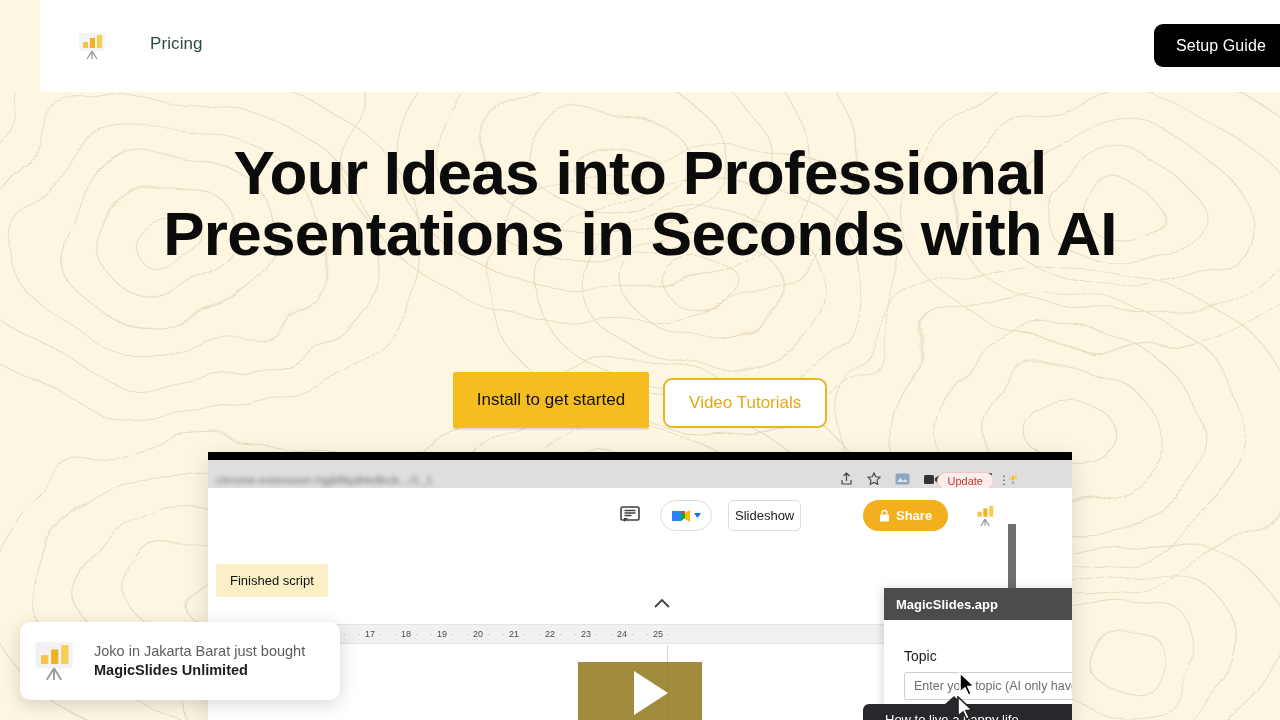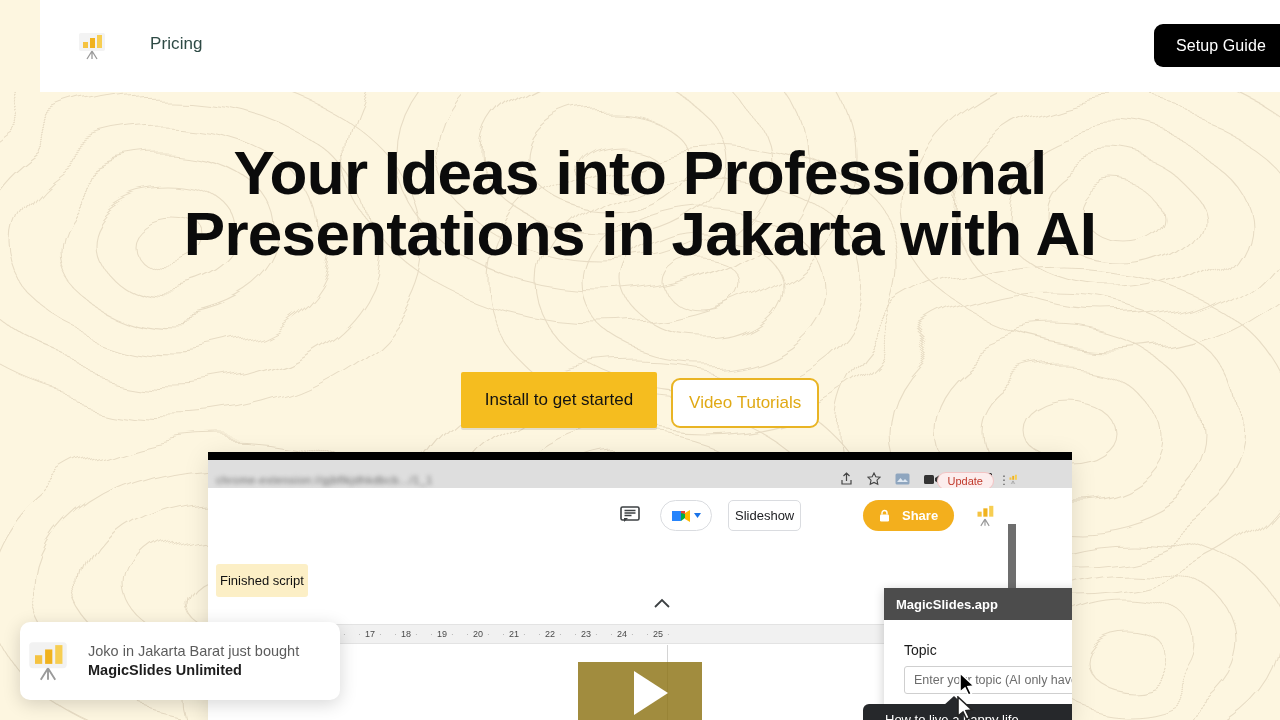--- a/index.html
+++ b/index.html
@@ -76,21 +76,21 @@
     background: #F5BD1F; color: #121212;
     border: none; border-radius: 2px;
     height: 56px; padding: 0 24px;
     font-size: 17px; font-family: inherit; font-weight: 500;
     cursor: pointer;
     box-shadow: 0 2px 0 rgba(0,0,0,0.10);
   }
   #btn-video {
     background: #FFFFFF; color: #E0A915;
     border: 2px solid #E9B424; border-radius: 9px;
-    height: 50px; padding: 0 16px; margin-top: 6px;
+    height: 50px; padding: 0 24px; margin-top: 6px;
     font-size: 17px; font-family: inherit; font-weight: 500;
     cursor: pointer;
   }
 
   
   #video-frame {
     position: absolute; left: 208px; top: 452px;
     width: 864px; height: 268px;
     overflow: hidden;
     background: #fff;
@@ -133,30 +133,30 @@
     position:absolute; left:520px; top:12px;
     height:31px; border:1px solid #dadce0; border-radius:5px;
     display:flex; align-items:center; padding:0 6px; gap:7px;
     font-size:13px; color:#202124;flex-direction:column;
   }
   #tb-slideshow .sep { width:1px; height:20px; background:#dadce0; }
   #tb-share {
     position:absolute; left:655px; top:12px;
     height:31px; background:#F3AF1D; color:#fff;
     border-radius:16px; border:none;
-    display:flex; align-items:center; gap:12px;
+    display:flex; align-items:center; gap:6px;
     padding:0 16px; font-size:13px; font-weight:600; font-family:inherit;
     cursor:pointer;
   }
   #tb-ms-logo { position:absolute; left:762px; top:12px; }
 
   #tip-finished {
     position:absolute; left:8px; top:76px;
     background:#FCEFC6; color:#111;
-    font-size:13px; padding:9px 4px; border-radius:3px;
+    font-size:13px; padding:9px 14px; border-radius:3px;
     z-index: 4;
   }
   #gs-collapse { position:absolute; left:446px; top:110px; color:#444; font-size:13px; }
 
   #gs-ruler {
     position:absolute; left:0; top:136px; width:808px; height:20px;
     background:#F1F1F1; border-top:1px solid #e3e3e3; border-bottom:1px solid #e3e3e3;
     display:flex; align-items:center; overflow:hidden;
   }
   #gs-ruler .rk {
@@ -180,21 +180,21 @@
   #ms-panel {
     position:absolute; left:676px; top:100px; width:288px; height:132px;
     background:#fff; box-shadow:0 2px 10px rgba(0,0,0,.2);
     z-index: 6;
   }
   #ms-head {
     height:32px; background:#4C4C4C; color:#fff;
     display:flex; align-items:center; justify-content:space-between;
     padding:16px 12px; font-size:13px; font-weight:700;
   }
-  #ms-topic-label { margin:22px 0 0 20px; font-size:14px; color:#1a1a1a; }
+  #ms-topic-label { margin:28px 0 0 20px; font-size:14px; color:#1a1a1a; }
   #ms-input {
     margin:8px 0 0 20px; width:252px; height:28px;
     border:1px solid #cfcfcf; border-radius:3px;
     display:flex; align-items:center; padding:0 9px;
     font-size:12.5px; color:#6d6d6d;
   }
   #ms-cursor {
     position:absolute; left:74px; top:84px; z-index: 8;
   }
 
@@ -224,21 +224,21 @@
     border-top:22px solid transparent; border-bottom:22px solid transparent;
     border-left:34px solid #fff;
   }
 
   
   #toast {
     position:absolute; left:20px; top:622px;
     width:320px; height:78px;
     background:#fff; border-radius:10px;
     box-shadow:0 4px 18px rgba(0,0,0,.16);
-    display:flex; align-items:center; gap:14px; padding-left:2px;
+    display:flex; align-items:center; gap:14px; padding-left:8px;
     z-index: 40;
   }
   #toast-text { line-height:19px; }
   #toast-l1 { font-size:14.5px; color:#5c5c5c; }
   #toast-l2 { font-size:14.5px; color:#1d1d1d; font-weight:700; }
 </style>
 </head>
 <body>
 
 <div id="page">
@@ -292,21 +292,21 @@
         <rect x="23" y="7" width="5" height="13" fill="#F7CE52"></rect>
         <path d="M18 23 L13 31 M18 23 L18 31 M18 23 L23 31" stroke="#9a9a9a" stroke-width="1.3" fill="none"></path>
       </svg>
     </div>
     <div id="nav-pricing">Pricing</div>
     <button id="setup-guide">Setup Guide</button>
   </div>
 
   <h1 id="hero-title">
     <span>Your Ideas into Professional</span><br>
-    <span>Presentations in Jakarta with AI</span>
+    <span>Presentations in Seconds with AI</span>
   </h1>
 
 
   <div id="cta-row">
     <button id="btn-install">Install to get started</button>
     <button id="btn-video">Video Tutorials</button>
   </div>
 
   <div id="video-frame">
     <div id="vf-blackbar"></div>

